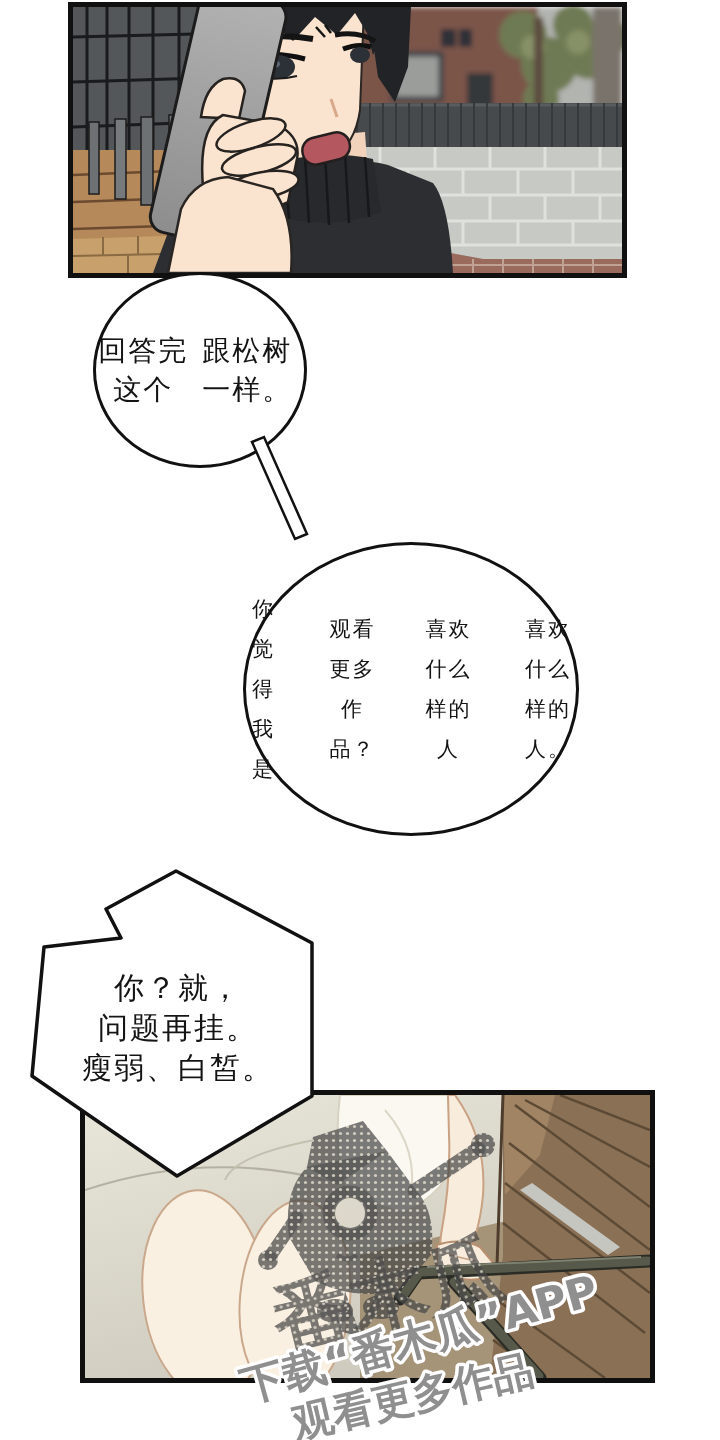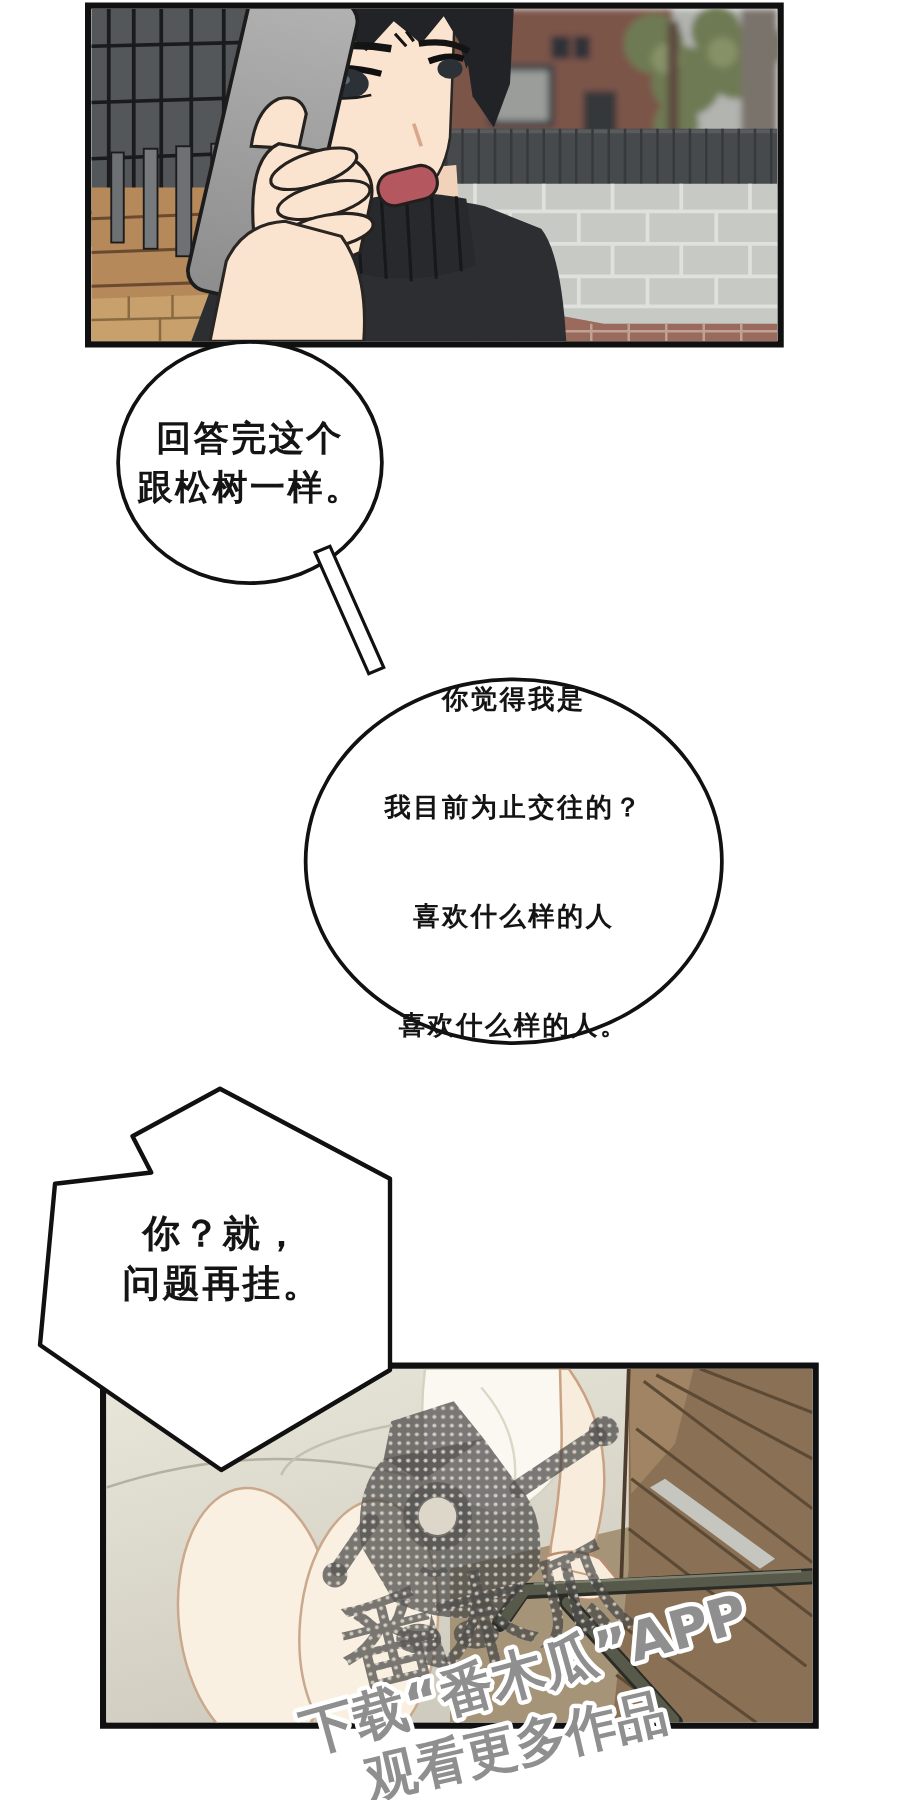--- a/index.html
+++ b/index.html
@@ -3,30 +3,30 @@
 <meta charset="utf-8">
 <style>
   html,body{margin:0;padding:0;background:#ffffff;}
   .page{position:relative;width:720px;height:1440px;background:#ffffff;overflow:hidden;
         font-family:"DejaVu Sans","Liberation Sans",sans-serif;}
   .panel{position:absolute;border:5px solid #101010;background:#fff;overflow:hidden;z-index:1;}
   .panel-top{left:68px;top:2px;width:549px;height:266px;}
   .panel-bottom{left:80px;top:1090px;width:565px;height:283px;}
   .panel svg{display:block;width:100%;height:100%;}
   .bubble{position:absolute;background:#ffffff;border:3.5px solid #111111;border-radius:50%;
-          box-sizing:border-box;display:flex;flex-direction:column;justify-content:center;
-          align-items:center;text-align:center;color:#141414;font-weight:bold;}
+          box-sizing:border-box;display:flex;justify-content:center;
+          align-items:center;text-align:center;color:#141414;font-weight:normal;}
   .bubble1{left:93px;top:272px;width:214px;height:196px;font-size:28px;line-height:39px;
            letter-spacing:2px;z-index:5;}
   .bubble2{left:243px;top:542px;width:336px;height:294px;font-size:21px;line-height:40px;
            letter-spacing:2px;z-index:7;gap:47px;}
   .tail-svg{position:absolute;left:240px;top:428px;z-index:6;}
   .hex-svg{position:absolute;left:20px;top:858px;z-index:8;}
   .hex-text{position:absolute;left:33px;top:968px;width:290px;text-align:center;color:#141414;
-            font-weight:bold;font-size:30px;line-height:40px;letter-spacing:2px;z-index:9;}
+            font-weight:normal;font-size:30px;line-height:40px;letter-spacing:2px;z-index:9;}
   .overlay-svg{position:absolute;left:0;top:0;z-index:40;pointer-events:none;}
   .wm-text{font-weight:bold;font-size:43px;letter-spacing:0px;
            paint-order:stroke;stroke:#ffffff;stroke-width:7px;stroke-linejoin:round;}
   .wm-text2{font-size:41px;}
   .brand-ht{font-weight:bold;font-size:80px;letter-spacing:-2px;}
 </style>
 </head>
 <body>
 
 <div class="page">
@@ -327,31 +327,32 @@
     <div>回答完这个</div>
     <div>跟松树一样。</div>
   </div>
 
   <svg class="tail-svg" width="80" height="115" viewBox="240 428 80 115">
     <polygon points="252,442 264,437 307,534 295,539" fill="#ffffff" stroke="#111111" stroke-width="2.5"></polygon>
   </svg>
 
   <div class="bubble bubble2">
     <div>你觉得我是</div>
-    <div>我目前为止交往的？</div>
+    <div>观看更多作品？</div>
     <div>喜欢什么样的人</div>
     <div>喜欢什么样的人。</div>
   </div>
 
   <svg class="hex-svg" width="310" height="330" viewBox="20 858 310 330">
     <polygon points="176,871 106,909 121,938 44,947 32,1076 177,1176 312,1096 312,943" fill="#ffffff" stroke="#111111" stroke-width="3.5" stroke-linejoin="round"></polygon>
   </svg>
   <div class="hex-text">
     <div>你？就，</div>
     <div>问题再挂。</div>
+    <div>瘦弱、白皙。</div>
   </div>
 
   <svg class="overlay-svg" width="720" height="1440" viewBox="0 0 720 1440">
     <text x="246" y="1402" class="wm-text" fill="#8f8f8f" transform="rotate(-15.5 246 1402)">下载“番木瓜”APP</text>
     <text x="296" y="1438" class="wm-text wm-text2" fill="#8f8f8f" transform="rotate(-13 296 1438)">观看更多作品</text>
   </svg>
 
 </div>
 
 </body></html>

